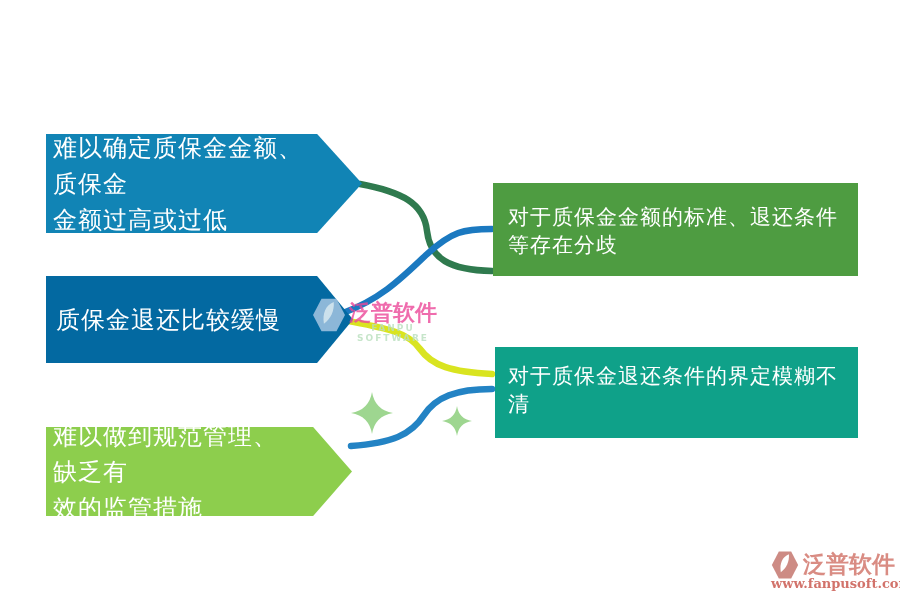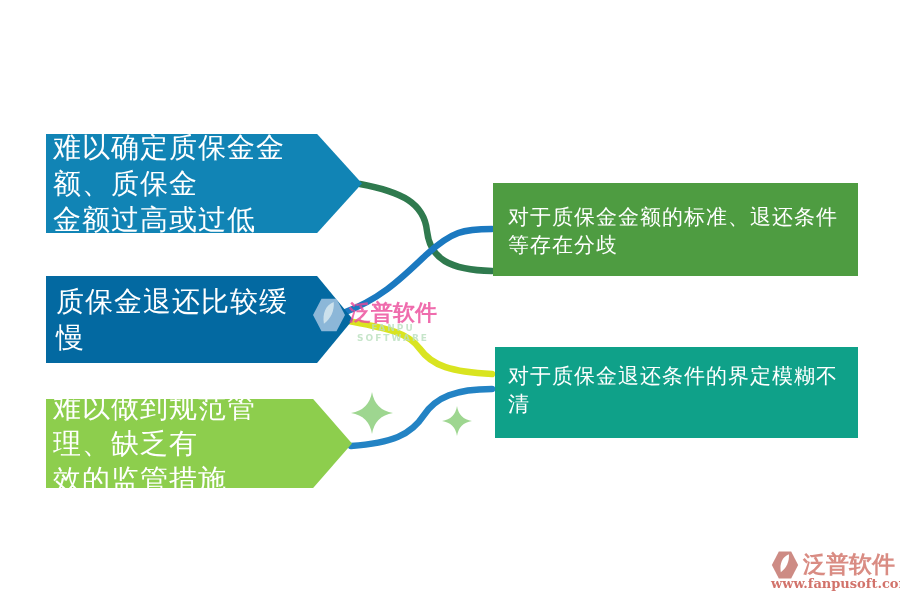--- a/index.html
+++ b/index.html
@@ -4,21 +4,21 @@
 <style>
   html,body{margin:0;padding:0;background:#ffffff;}
   #stage{
     position:relative;width:900px;height:600px;overflow:hidden;
     font-family:"DejaVu Serif","Liberation Serif",serif;background:#ffffff;
   }
   .layer{position:absolute;top:0;left:0;}
   
   .arrow-box{
     position:absolute;display:flex;align-items:center;box-sizing:border-box;
-    color:#ffffff;font-size:28px;line-height:36px;letter-spacing:1px;
+    color:#ffffff;font-size:24px;line-height:36px;letter-spacing:1px;
     white-space:pre-line;padding:0 52px 0 7px;z-index:2;
   }
   #lbox1{left:46px;top:134px;width:316px;height:99px;
     clip-path:polygon(0 0,85.8% 0,100% 50%,85.8% 100%,0 100%);}
   #lbox2{left:46px;top:276px;width:307px;height:87px;
     clip-path:polygon(0 0,88.3% 0,100% 50%,88.3% 100%,0 100%);padding-left:10px;}
   #lbox3{left:46px;top:399px;width:306px;height:89px;
     clip-path:polygon(0 0,87.3% 0,100% 50%,87.3% 100%,0 100%);}
   
   .rect-box{
@@ -56,21 +56,21 @@
     <path d="M351,446 C392,443 411,435 424,415 C436,397 456,389 492,389" fill="none" stroke-width="6.5" stroke-linecap="round" stroke="#2383c4"></path>
     <path d="M372,392 Q375,410 393,413 Q375,416 372,434 Q369,416 351,413 Q369,410 372,392 Z" fill="#9ed690"></path>
     <path d="M457,406 Q459,419 472,421 Q459,423 457,436 Q455,423 442,421 Q455,419 457,406 Z" fill="#9ed690"></path>
   </svg>
 
   <div id="lbox1" class="arrow-box" style="background-color: rgb(17, 132, 181);">难以确定质保金金额、质保金
 金额过高或过低</div>
 
   <div id="lbox2" class="arrow-box" style="background-color: #0369a1;">质保金退还比较缓慢</div>
 
-  <div id="lbox3" class="arrow-box" style="background-color: rgb(141, 206, 77);">难以做到规范管理、缺乏有
+  <div id="lbox3" class="arrow-box" style="background-color: rgb(141, 206, 77); margin-top: 28px;">难以做到规范管理、缺乏有
 效的监管措施</div>
 
   <div id="rbox1" class="rect-box" style="background-color: rgb(78, 156, 65);">对于质保金金额的标准、退还条件
 等存在分歧</div>
 
   <div id="rbox2" class="rect-box" style="background-color: rgb(15, 161, 137);">对于质保金退还条件的界定模糊不清</div>
 
   <div id="watermark">
     <svg class="wm-glyph" width="36" height="34" viewBox="0 0 100 100">
       <polygon points="28,2 72,2 97,50 72,98 28,98 3,50" fill="#afcbe6"></polygon>

